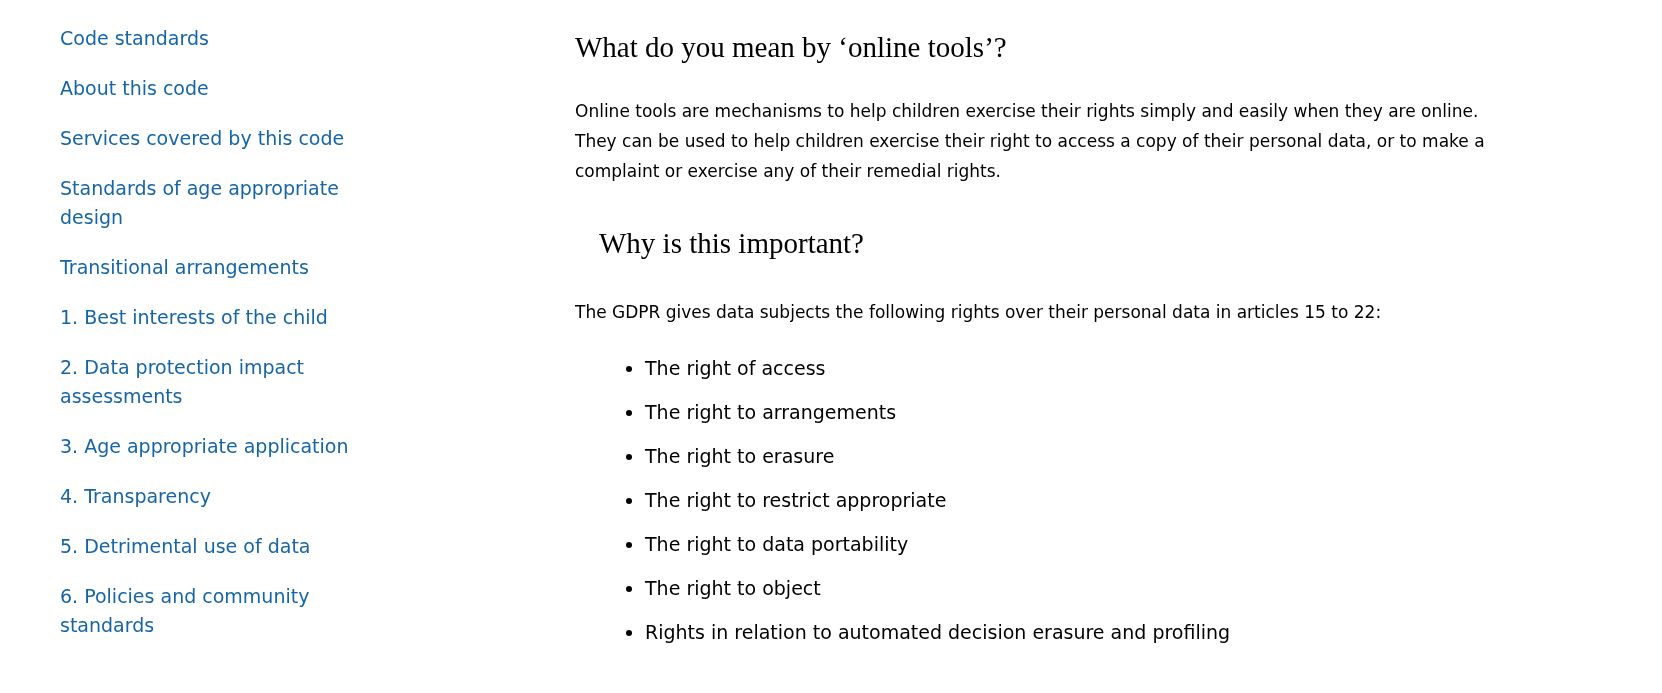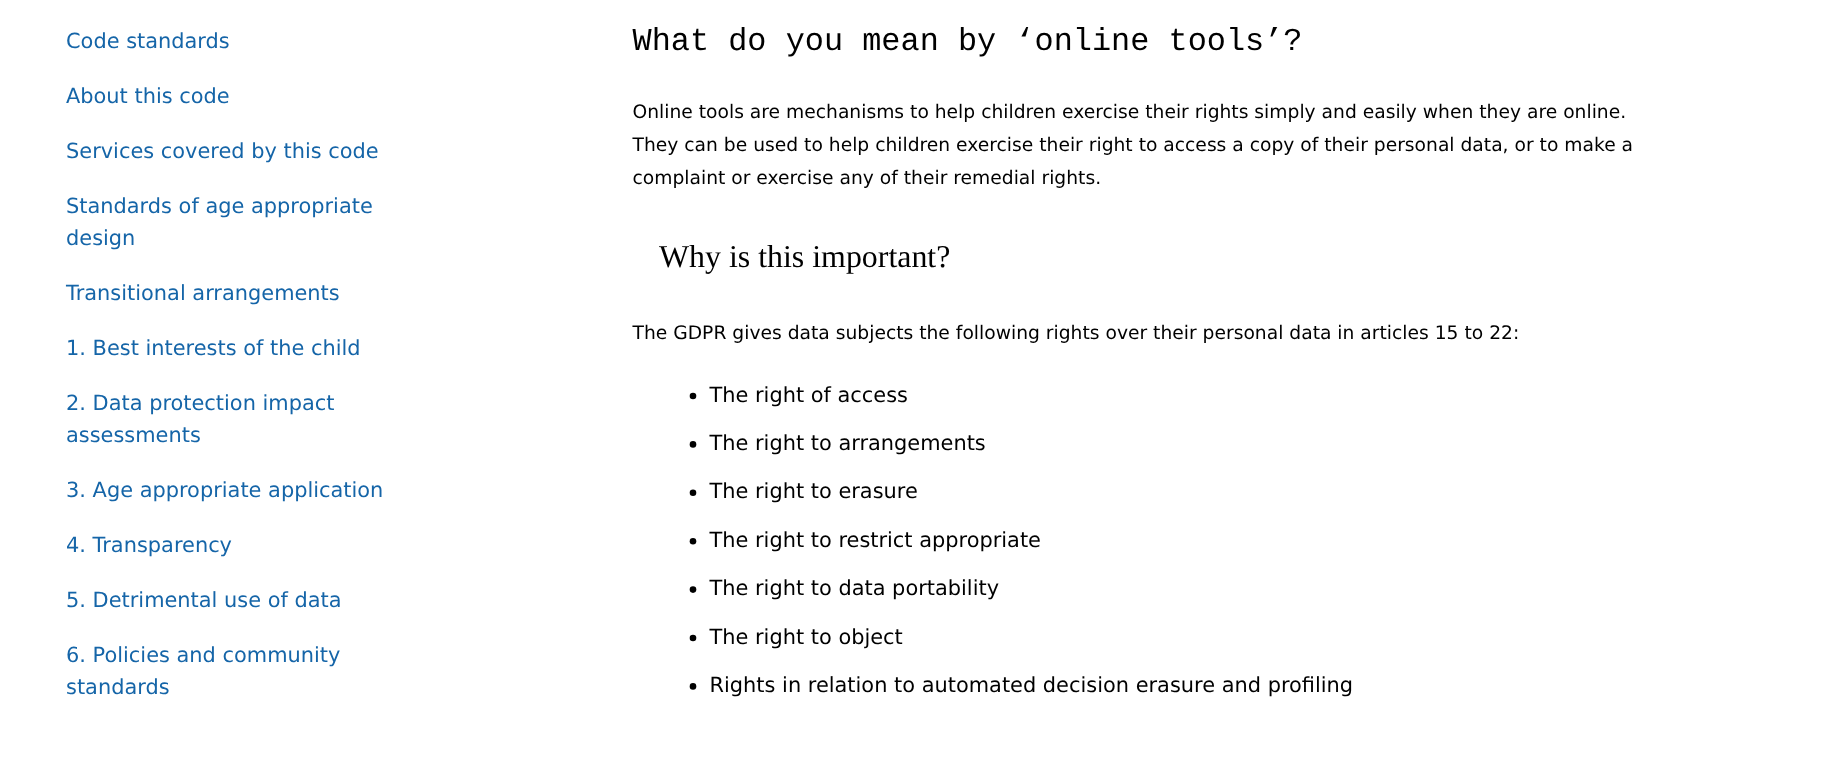--- a/index.html
+++ b/index.html
@@ -8,21 +8,21 @@
     padding: 0;
     background: #ffffff;
     width: 1662px;
     height: 693px;
     overflow: hidden;
     font-family: "DejaVu Sans", "Liberation Sans", sans-serif;
     color: #000000;
   }
   .layout {
     display: flex;
-    align-items: center;
+    align-items: flex-end;
     width: 1662px;
   }
 
   
   .sidebar {
     flex: none;
     width: 400px;
     padding: 24px 0 0 60px;
   }
   .sidebar ul {
@@ -49,21 +49,21 @@
     margin-left: 175px;
   }
   .heading {
     font-family: "Liberation Serif", "DejaVu Serif", serif;
     font-weight: 400;
     font-size: 29px;
     line-height: 40px;
     color: #000000;
     margin: 0;
   }
-  .heading-1 { margin-top: 8px; font-family: Liberation Mono, monospace; }
+  .heading-1 { margin-top: 8px; }
   .heading-2 { margin-top: 37px; margin-left: 24px; }
   .main p {
     font-size: 17px;
     line-height: 30px;
     margin: 29px 0 0 0;
   }
   .main p.gdpr-intro { margin-top: 34px; }
   .main ul.rights-list {
     margin: 26px 0 0 0;
     padding: 0 0 0 70px;

